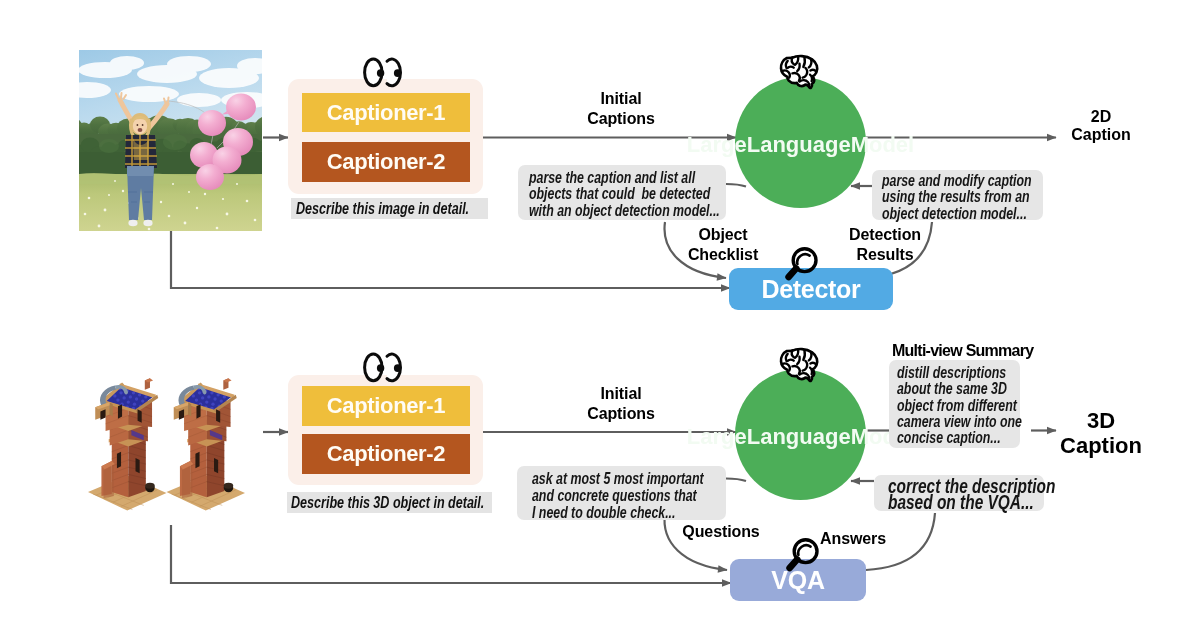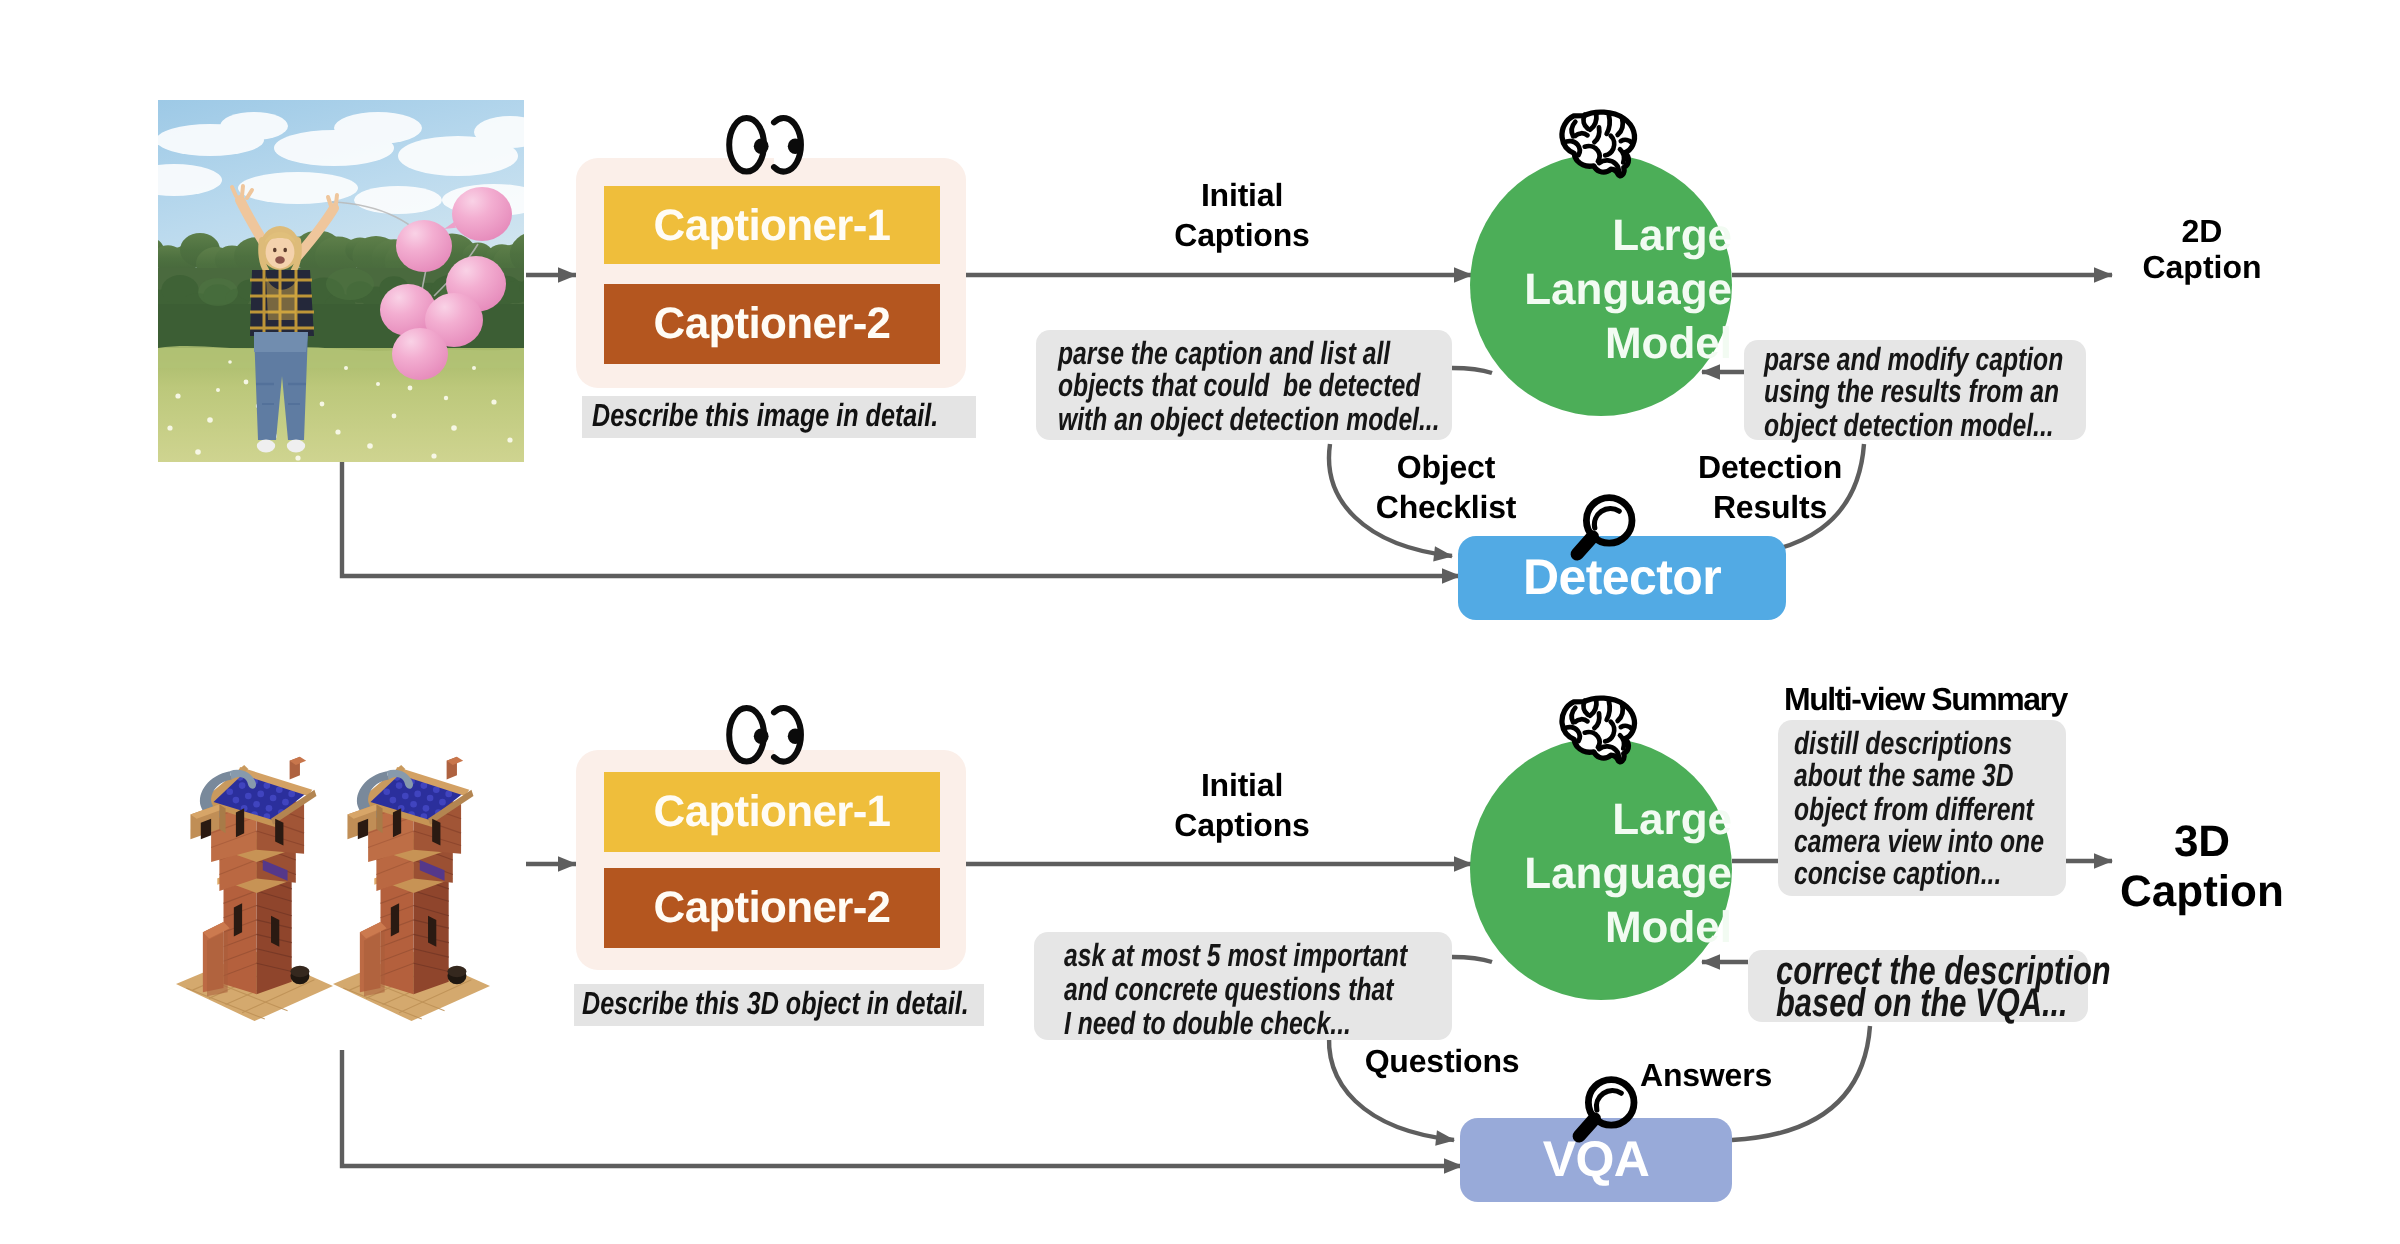--- a/index.html
+++ b/index.html
@@ -20,21 +20,21 @@
          justify-content:flex-start;color:#111;overflow:visible;}
   .instr span{white-space:nowrap;font-style:italic;font-weight:bold;display:inline-block;transform-origin:left center;}
 
   
   .prompt{position:absolute;background:#E6E6E6;border-radius:7px;color:#161616;}
   .prompt span{display:block;white-space:pre;font-style:italic;font-weight:bold;
                transform-origin:left center;transform:scaleX(0.772);width:max-content;}
 
   
   .llm{position:absolute;border-radius:50%;background:#4CAE58;
-       display:flex;flex-direction:column;align-items:flex-end;justify-content:center;
+       display:flex;align-items:center;justify-content:center;
        color:#F2FBF2;font-weight:bold;}
   .llm span{display:block;white-space:nowrap;}
 
   
   .tool{position:absolute;border-radius:9px;display:flex;align-items:center;
         justify-content:center;color:#FFFFFF;font-weight:bold;}
   .tool.detector{background:#52AAE4;}
   .tool.vqa{background:#98AAD9;}
 
   
@@ -658,21 +658,21 @@
   <div class="prompt" style="left:517px;top:466px;width:209px;height:54px;font-size:16px;line-height:17.2px;padding:4px 0 0 15px;box-sizing:border-box;">
     <span>ask at most 5 most important</span>
     <span>and concrete questions that</span>
     <span>I need to double check...</span>
   </div>
 
   <div class="lbl" style="left:892px;top:341px;width:200px;font-size:16px;text-align:left;letter-spacing:-0.74px;">
     <span>Multi-view Summary</span>
   </div>
 
-  <div class="prompt" style="left:889px;top:360px;width:144px;height:88px;font-size:16px;line-height:16.3px;padding:5px 0 0 8px;box-sizing:border-box;">
+  <div class="prompt" style="left:889px;top:360px;width:131px;height:88px;font-size:16px;line-height:16.3px;padding:5px 0 0 8px;box-sizing:border-box;">
     <span>distill descriptions</span>
     <span>about the same 3D</span>
     <span>object from different</span>
     <span>camera view into one</span>
     <span>concise caption...</span>
   </div>
 
   <div class="prompt" style="left:874px;top:475px;width:170px;height:36px;font-size:20px;line-height:16.3px;padding:3px 0 0 14px;box-sizing:border-box;">
     <span>correct the description</span>
     <span>based on the VQA...</span>

